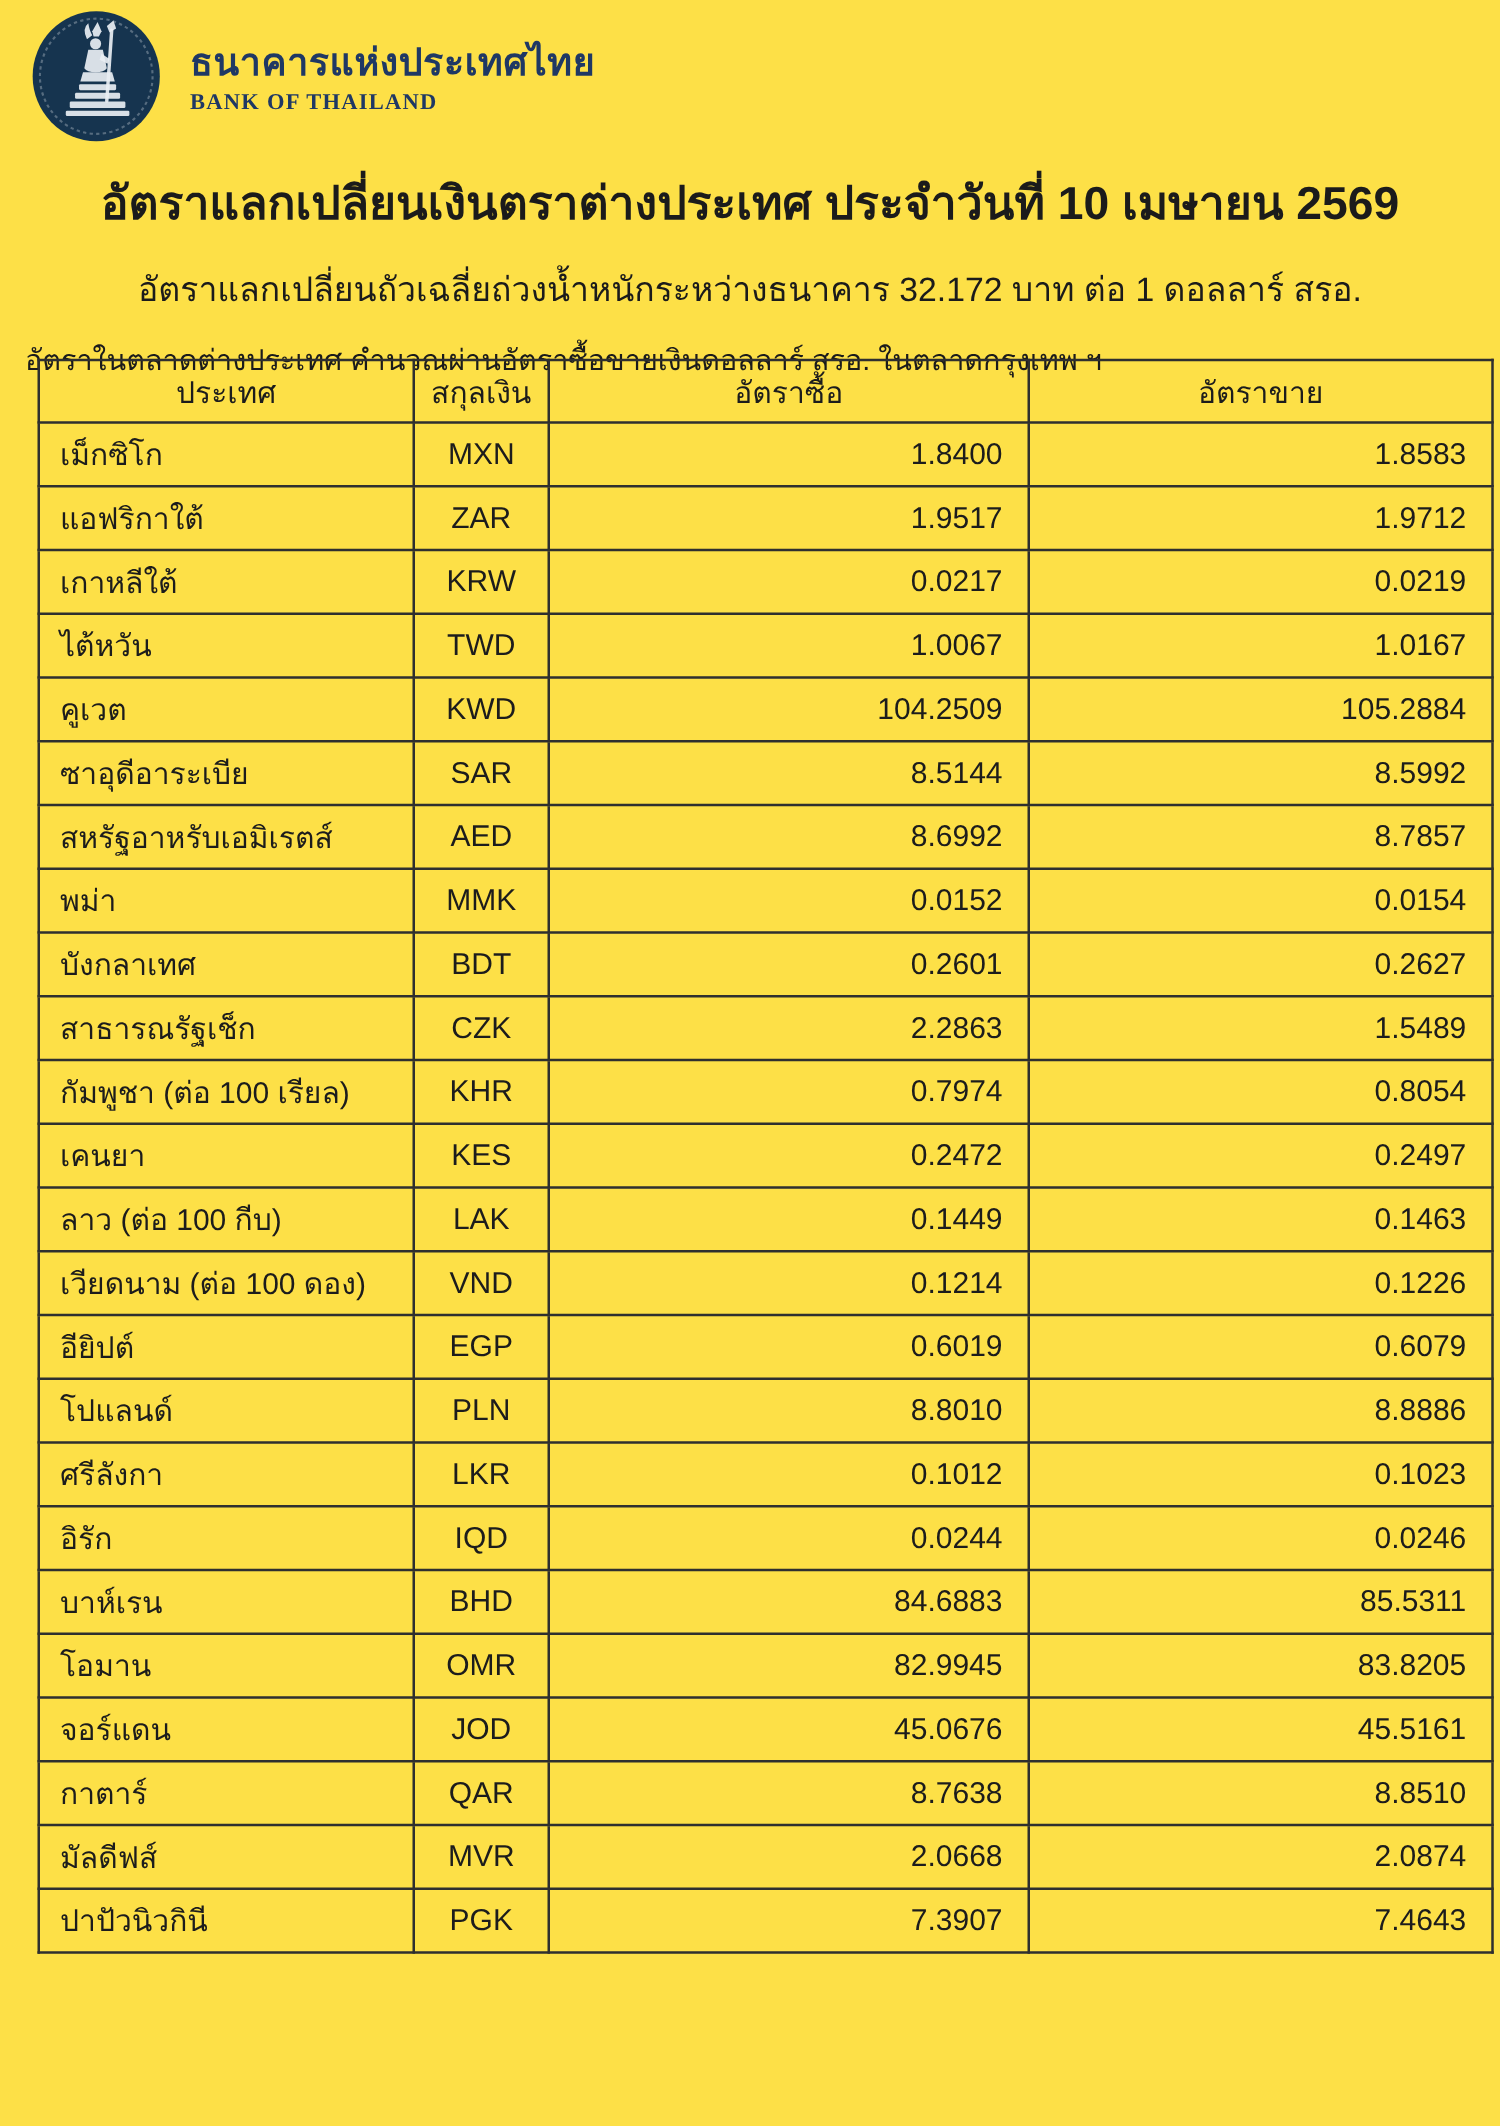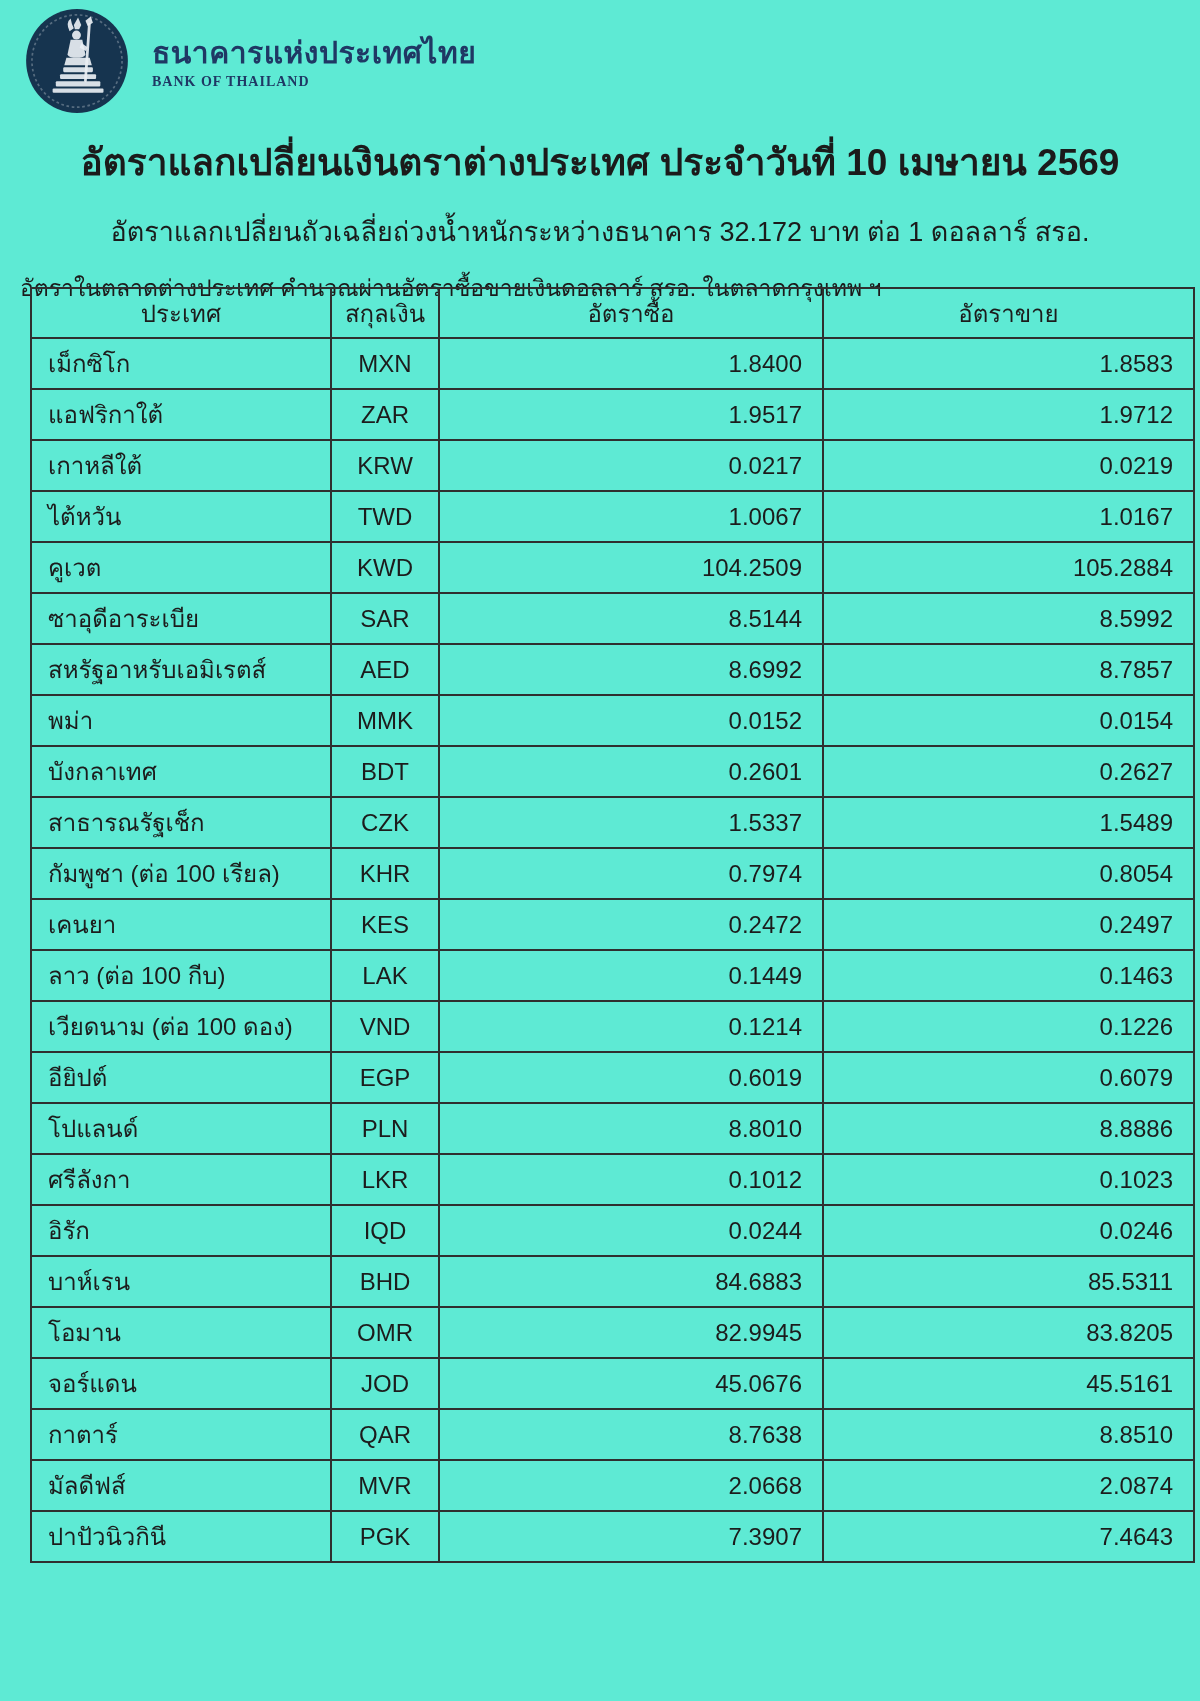--- a/index.html
+++ b/index.html
@@ -2,33 +2,33 @@
 <html lang="th"><head>
 <meta charset="utf-8">
 <style>
   * { margin:0; padding:0; box-sizing:border-box; }
   html,body { background:#ffffff; }
   body {
     width:1200px; height:1701px;
     font-family:"Liberation Sans","DejaVu Sans",sans-serif;
     color:#1f1f1f; position:relative;
   }
-  .page { width:1200px; height:1701px; position:relative; background:#5eead4; }
+  .page { width:1200px; height:1701px; position:relative; background:#fde047; }
 
   
   .brand { position:absolute; top:8px; left:24px; display:flex; align-items:center; }
   .logo { width:106px; height:106px; flex:0 0 auto; }
   .brand-text { margin-left:22px; padding-top:4px; }
   .bank-name-th {
     font-size:30px; font-weight:600; color:#1f3864; line-height:1.15;
     letter-spacing:0.5px;
   }
   .bank-name-en {
     font-family:"Liberation Serif","DejaVu Serif",serif;
-    font-size:14px; font-weight:700; color:#1f3864; letter-spacing:1px; margin-top:3px;
+    font-size:18px; font-weight:700; color:#1f3864; letter-spacing:1px; margin-top:3px;
   }
 
   
   .title-block { position:absolute; top:132px; left:0; width:1200px; }
   .main-title {
     text-align:center; font-size:37px; font-weight:600; color:#1b1b1b;
   }
   .sub-title {
     text-align:center; font-size:27px; font-weight:500; color:#1b1b1b; margin-top:19px;
   }
@@ -167,21 +167,21 @@
           </tr>
           <tr>
             <td class="country">บังกลาเทศ</td>
             <td class="code">BDT</td>
             <td class="buy">0.2601</td>
             <td class="sell">0.2627</td>
           </tr>
           <tr>
             <td class="country">สาธารณรัฐเช็ก</td>
             <td class="code">CZK</td>
-            <td class="buy">1.5337</td>
+            <td class="buy">2.2863</td>
             <td class="sell">1.5489</td>
           </tr>
           <tr>
             <td class="country">กัมพูชา (ต่อ 100 เรียล)</td>
             <td class="code">KHR</td>
             <td class="buy">0.7974</td>
             <td class="sell">0.8054</td>
           </tr>
           <tr>
             <td class="country">เคนยา</td>

